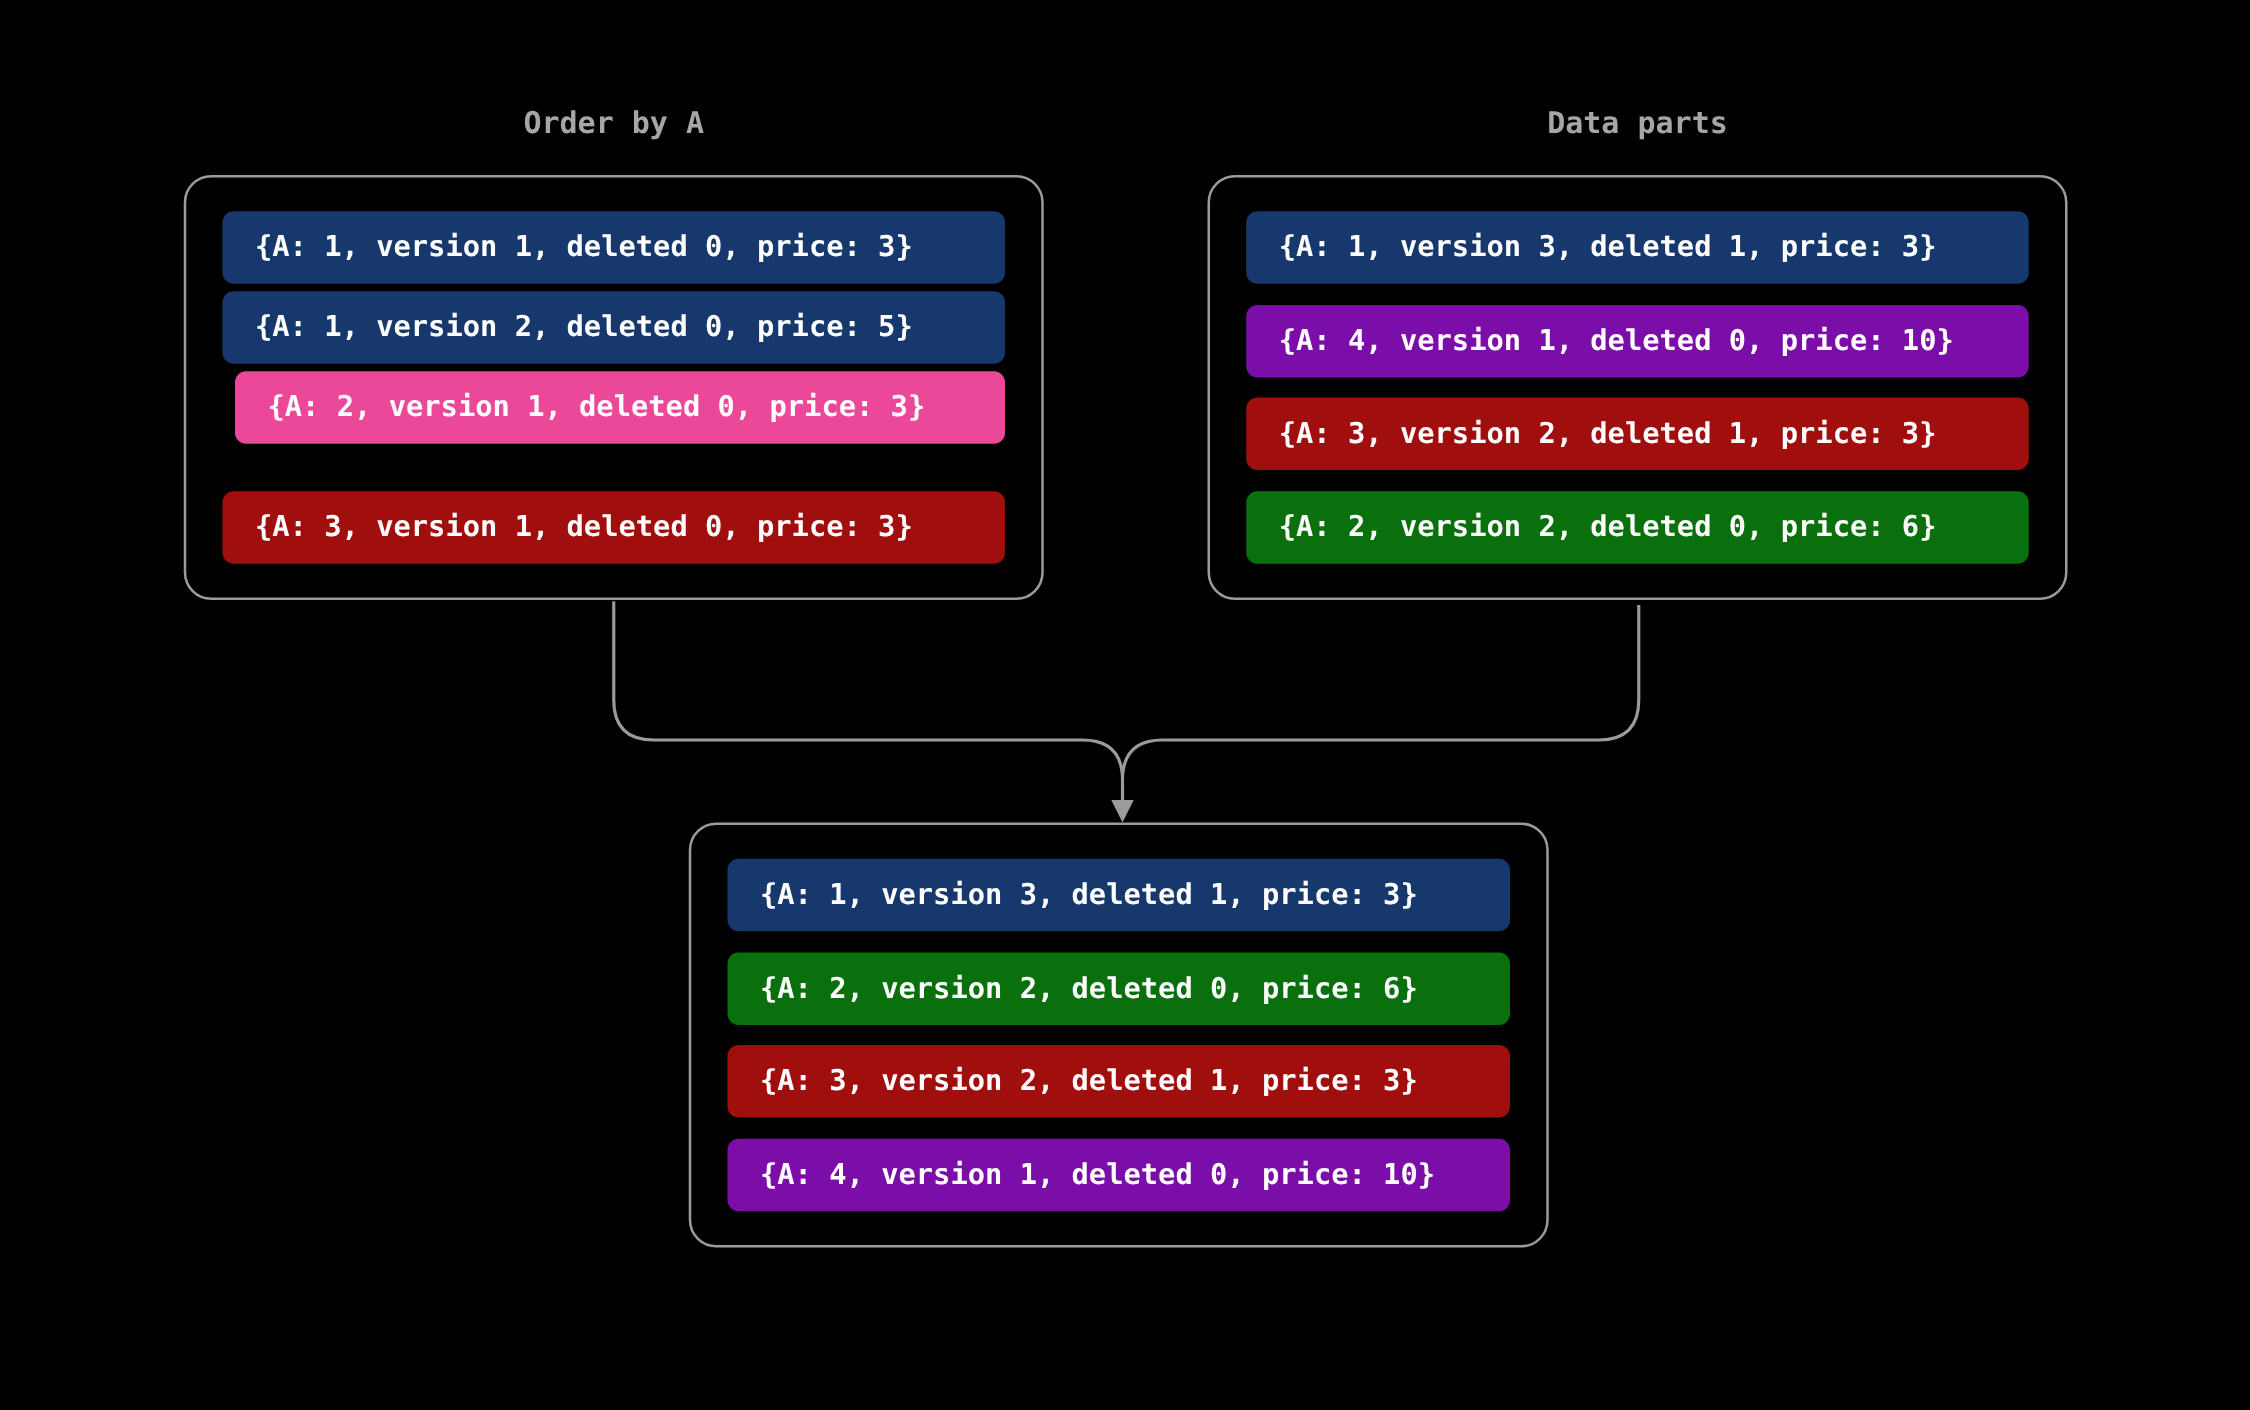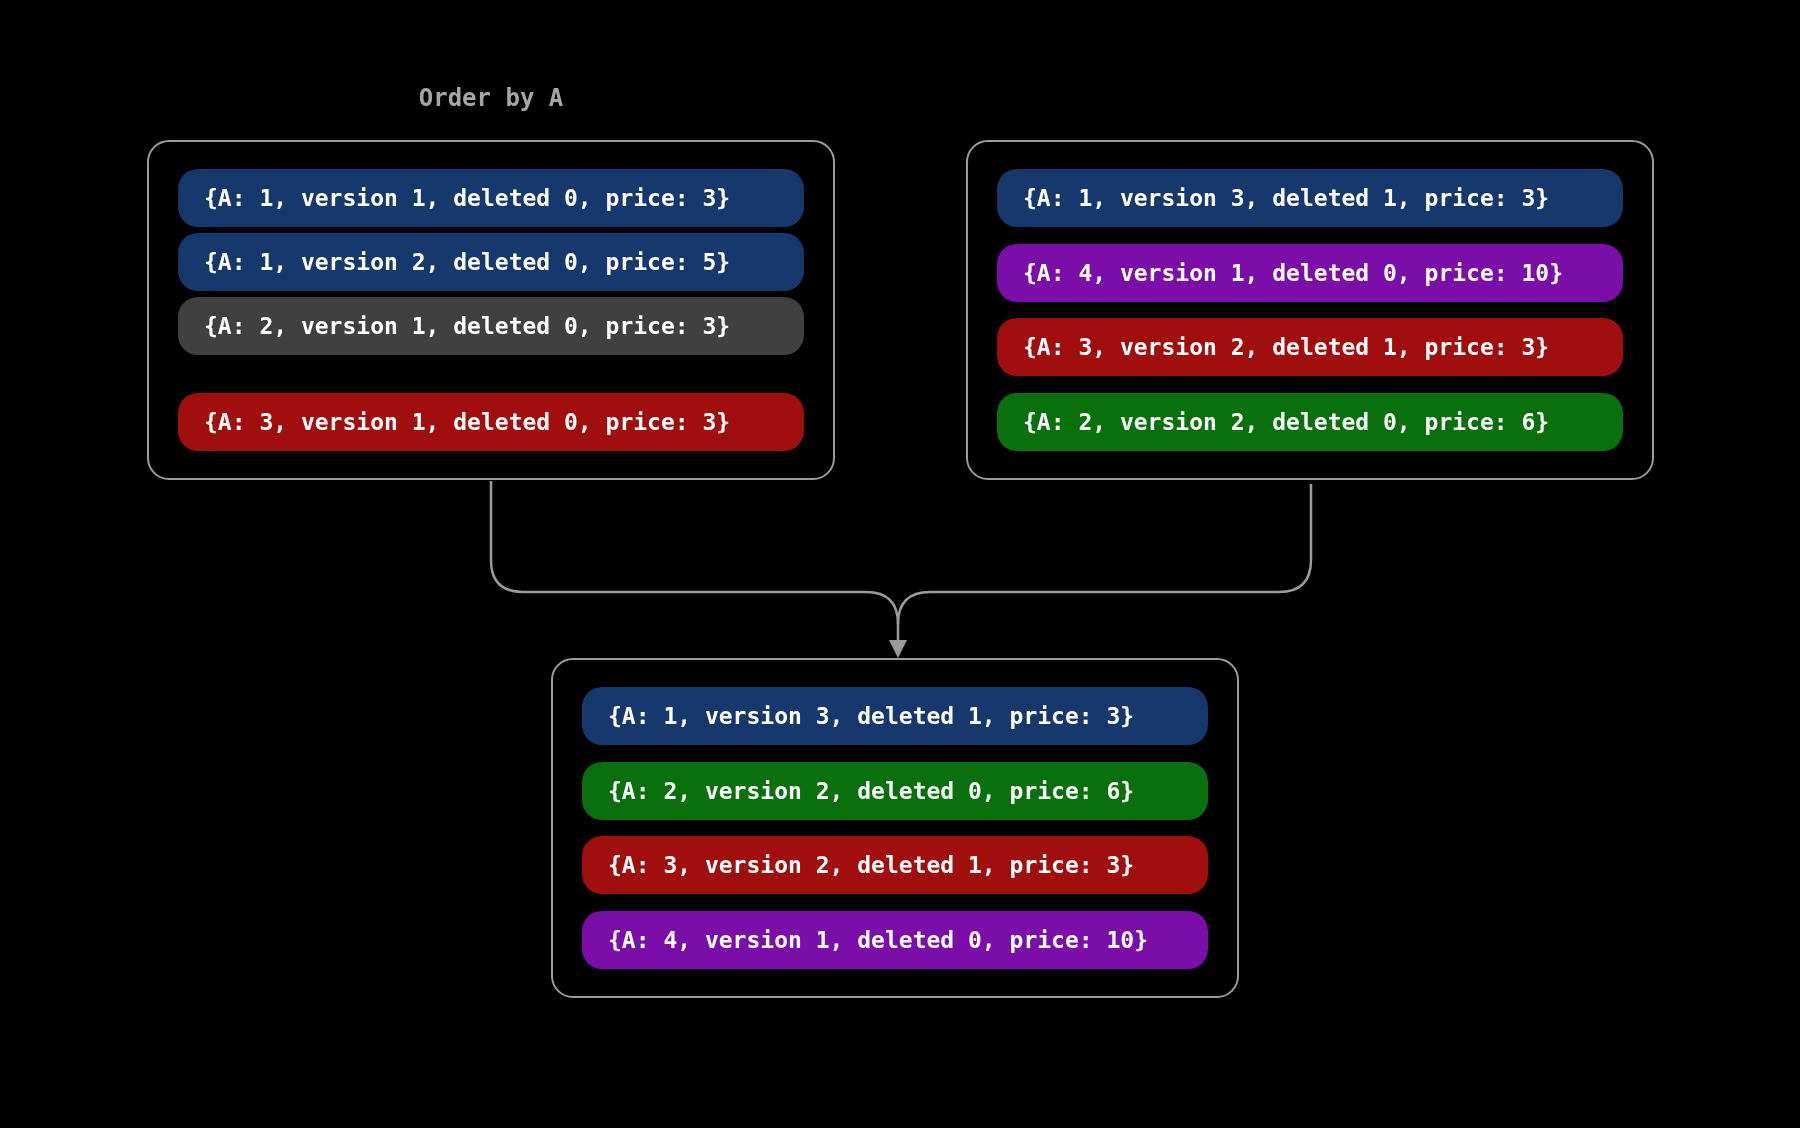--- a/index.html
+++ b/index.html
@@ -40,21 +40,21 @@
     display: flex;
     flex-direction: column;
     justify-content: space-between;
     background: transparent;
   }
   #box-left   { left: 147px; top: 140px; }
   #box-right  { left: 966px; top: 140px; }
   #box-merged { left: 551px; top: 658px; }
   .data-row {
     height: 58px;
-    border-radius: 20px;
+    border-radius: 9px;
     line-height: 58px;
     padding-left: 26px;
     color: #FFFFFF;
     font-size: 23px;
     font-weight: bold;
     white-space: pre;
     overflow: hidden;
   }
   #merge-label {
     position: absolute;
@@ -78,25 +78,26 @@
     pointer-events: none;
   }
 </style>
 </head>
 <body>
 
 <div id="canvas">
 
   <div class="box-title" id="title-left">Order by A</div>
 
+  <div class="box-title" id="title-right">Data parts</div>
 
   <div class="group-box" id="box-left">
     <div class="data-row" style="background: rgb(23, 56, 109);">{A: 1, version 1, deleted 0, price: 3}</div>
     <div class="data-row" style="background: rgb(23, 56, 109);">{A: 1, version 2, deleted 0, price: 5}</div>
-    <div class="data-row" style="background: #404040;">{A: 2, version 1, deleted 0, price: 3}</div>
+    <div class="data-row" style="background: #ec4899; margin-left: 10px;">{A: 2, version 1, deleted 0, price: 3}</div>
     <div class="data-row" style="background: rgb(160, 14, 14); margin-top: 32px;">{A: 3, version 1, deleted 0, price: 3}</div>
   </div>
 
   <div class="group-box" id="box-right">
     <div class="data-row" style="background: rgb(23, 56, 109);">{A: 1, version 3, deleted 1, price: 3}</div>
     <div class="data-row" style="background: rgb(123, 13, 168);">{A: 4, version 1, deleted 0, price: 10}</div>
     <div class="data-row" style="background: rgb(160, 14, 14);">{A: 3, version 2, deleted 1, price: 3}</div>
     <div class="data-row" style="background: rgb(9, 112, 13);">{A: 2, version 2, deleted 0, price: 6}</div>
   </div>
 

